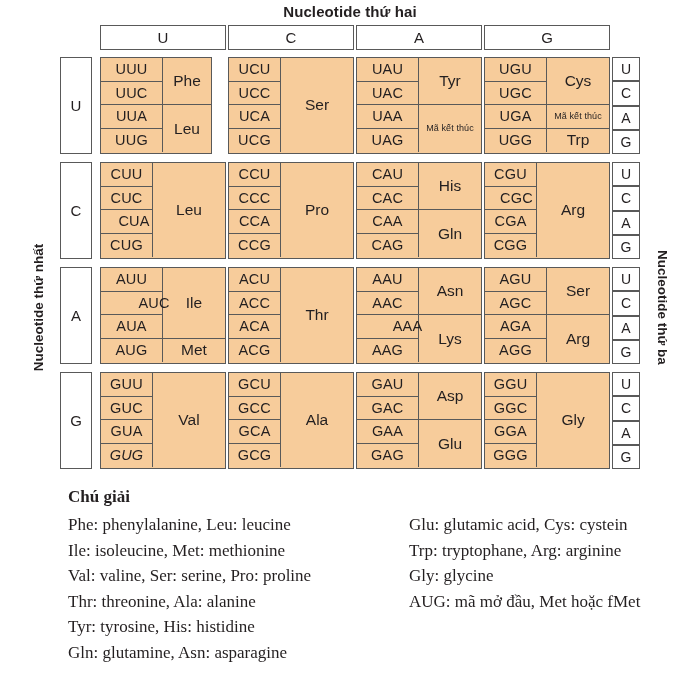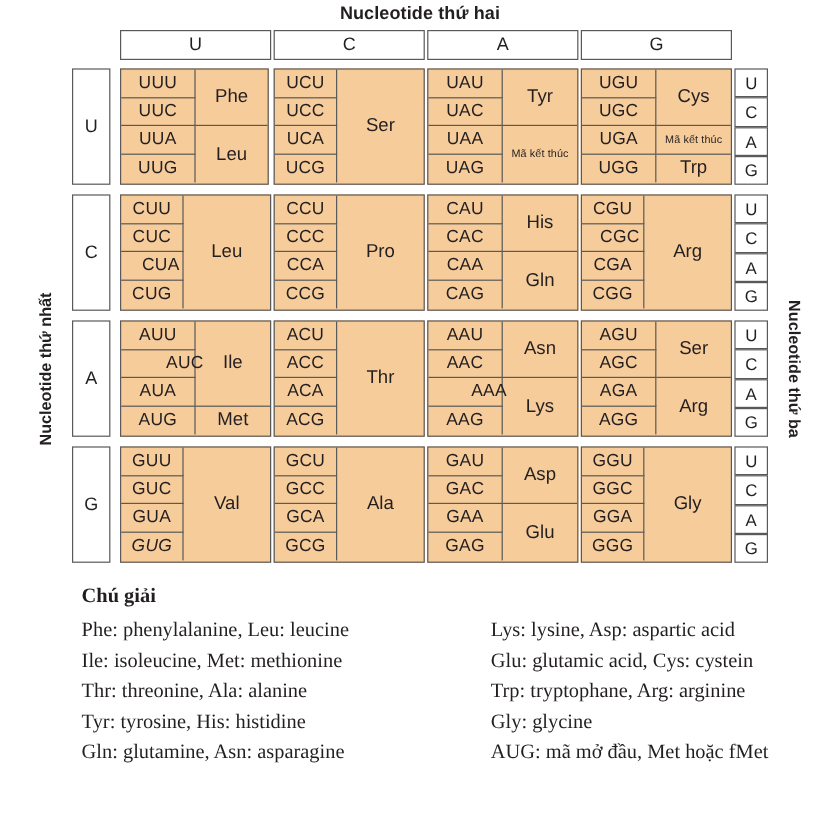--- a/index.html
+++ b/index.html
@@ -191,21 +191,21 @@
 <div id="right-label" class="side-label">Nucleotide thứ ba</div>
 
 <div id="codon-table">
   <div id="col-header-row">
       <div class="col-head" style="left: 0px;">U</div>
       <div class="col-head" style="left: 128px;">C</div>
       <div class="col-head" style="left: 256px;">A</div>
       <div class="col-head" style="left: 384px;">G</div>
     </div>
 <div class="row-head" style="top: 32px; height: 97px;">U</div>
-    <div class="block" style="left: 40px; top: 32px; height: 97px; width: 124px;">
+    <div class="block" style="left: 40px; top: 32px; height: 97px; width: 112px;">
       <div class="codon-col" style="width: 62px;">
         <div class="codon-cell" style="height: 23.55px;">UUU</div>
         <div class="codon-cell" style="height: 23.55px;">UUC</div>
         <div class="codon-cell" style="height: 23.55px;">UUA</div>
         <div class="codon-cell last" style="height: 23.55px;">UUG</div>
       </div>
       <div class="aa-col">
         <div class="aa-cell" style="height: 47.1px;">Phe</div>
         <div class="aa-cell last" style="height: 47.1px;">Leu</div>
       </div>
@@ -402,24 +402,24 @@
     <div class="third-box" style="left: 552px; top: 371.25px; height: 24.25px;">C</div>
     <div class="third-box" style="left: 552px; top: 395.5px; height: 24.25px;">A</div>
     <div class="third-box" style="left: 552px; top: 419.75px; height: 24.25px;">G</div>
   </div>
 
 <div id="legend">
   <div id="legend-title">Chú giải</div>
   <div id="legend-col-left" class="legend-col">
       <div class="legend-line">Phe: phenylalanine, Leu: leucine</div>
       <div class="legend-line">Ile: isoleucine, Met: methionine</div>
+      <div class="legend-line">Val: valine, Ser: serine, Pro: proline</div>
       <div class="legend-line">Thr: threonine, Ala: alanine</div>
       <div class="legend-line">Tyr: tyrosine, His: histidine</div>
       <div class="legend-line">Gln: glutamine, Asn: asparagine</div>
     </div>
   <div id="legend-col-right" class="legend-col">
-      <div class="legend-line">Lys: lysine, Asp: aspartic acid</div>
       <div class="legend-line">Glu: glutamic acid, Cys: cystein</div>
       <div class="legend-line">Trp: tryptophane, Arg: arginine</div>
       <div class="legend-line">Gly: glycine</div>
       <div class="legend-line">AUG: mã mở đầu, Met hoặc fMet</div>
     </div>
 </div>
 
 </body></html>

